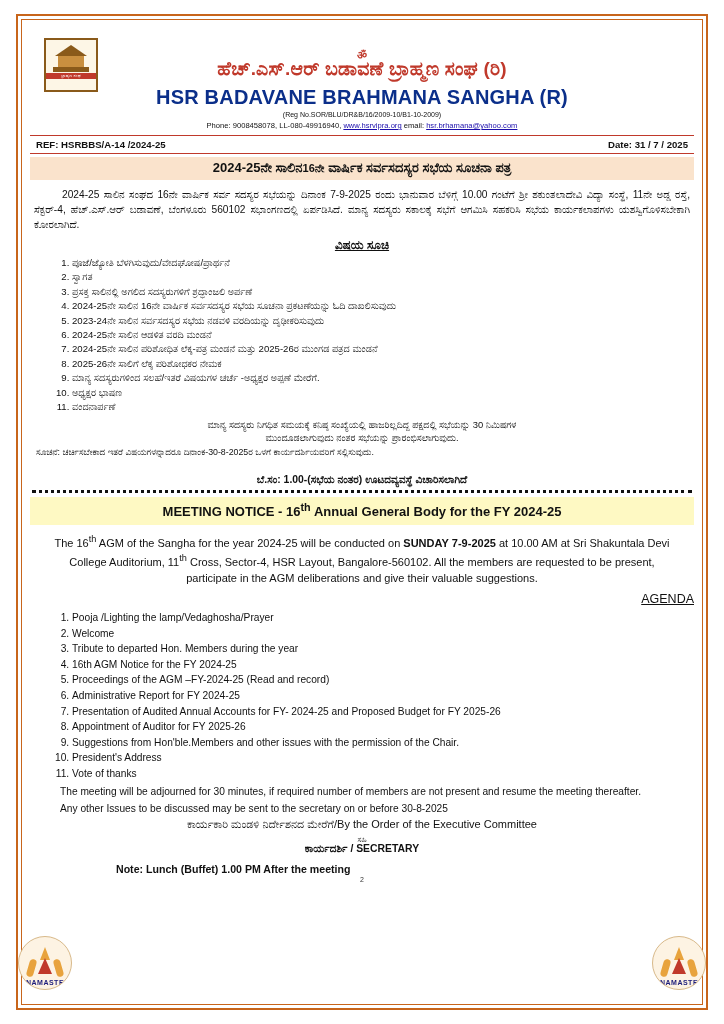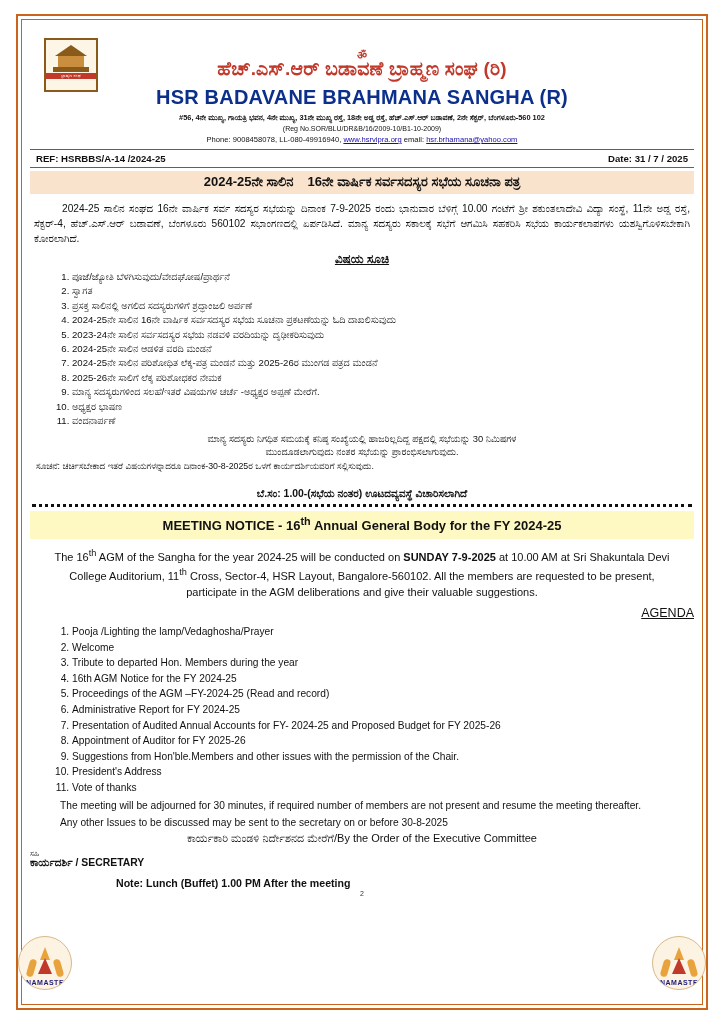--- a/index.html
+++ b/index.html
@@ -144,21 +144,21 @@
   
   .kan-banner {
     background: #fae3cc;
     text-align: center;
     font-size: 13px;
     font-weight: bold;
     color: #111;
     padding: 3px 0 4px 0;
     margin-top: 3px;
   }
-  .kan-banner .sm { font-size: 13px; padding-left: 14px; }
+  .kan-banner .sm { font-size: 11px; }
 
   .kan-para {
     font-size: 10.2px;
     color: #111;
     line-height: 15px;
     text-align: justify;
     margin: 7px 4px 0 4px;
     text-indent: 28px;
   }
 
@@ -244,20 +244,21 @@
     margin-top: 2px;
   }
   .eng-foot .indent { text-indent: 30px; display: block; }
   .byorder {
     text-align: center;
     font-size: 11px;
     color: #111;
     margin-top: 2px;
   }
   .sign-block {
+    text-align: center;
     font-size: 10.4px;
     font-weight: bold;
     color: #111;
     margin-top: 4px;
     position: relative;
   }
   .sign-small {
     font-size: 7.5px;
     font-weight: normal;
     display: block;
@@ -360,21 +361,20 @@
         </div>
         <div class="logo-caption">ಬ್ರಾಹ್ಮಣ ಸಂಘ</div>
       </div>
 
       <div class="kan-title">
         <span class="om">ॐ</span>
         <span>ಹೆಚ್.ಎಸ್.ಆರ್ ಬಡಾವಣೆ ಬ್ರಾಹ್ಮಣ ಸಂಘ (ರಿ)</span>
       </div>
 
       <div class="eng-title">HSR BADAVANE BRAHMANA SANGHA (R)</div>
-      <div class="addr">#56, 4ನೇ ಮುಖ್ಯ, ಗಾಯತ್ರಿ ಭವನ, 4ನೇ ಮುಖ್ಯ, 31ನೇ ಮುಖ್ಯ ರಸ್ತೆ, 18ನೇ ಅಡ್ಡ ರಸ್ತೆ, ಹೆಚ್.ಎಸ್.ಆರ್ ಬಡಾವಣೆ, 2ನೇ ಸೆಕ್ಟರ್, ಬೆಂಗಳೂರು-560 102</div>
       <div class="reg">(Reg No.SOR/BLU/DR&amp;B/16/2009-10/B1-10-2009)</div>
       <div class="phone">
         <span>Phone: 9008458078, LL-080-49916940,</span>
         <a href="#">www.hsrvipra.org</a>
         <span>email:</span>
         <a href="#">hsr.brhamana@yahoo.com</a>
       </div>
       <hr class="hr-red">
     </div>
 

